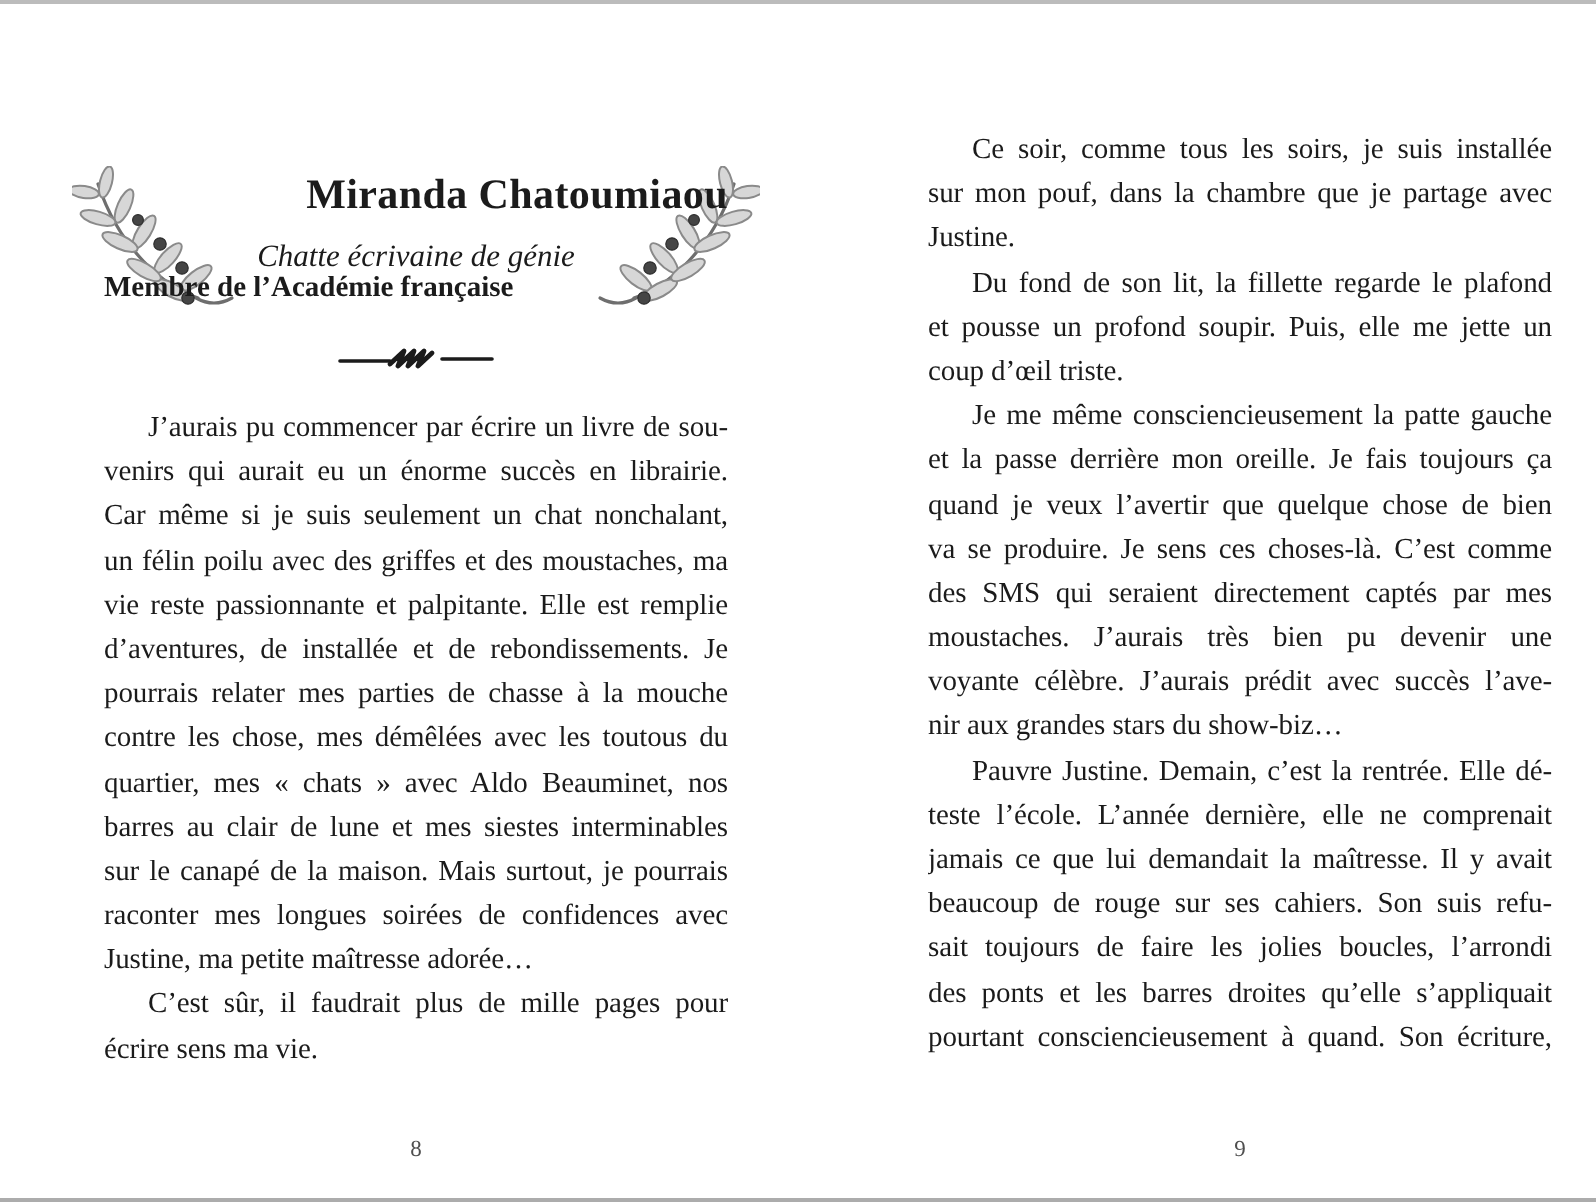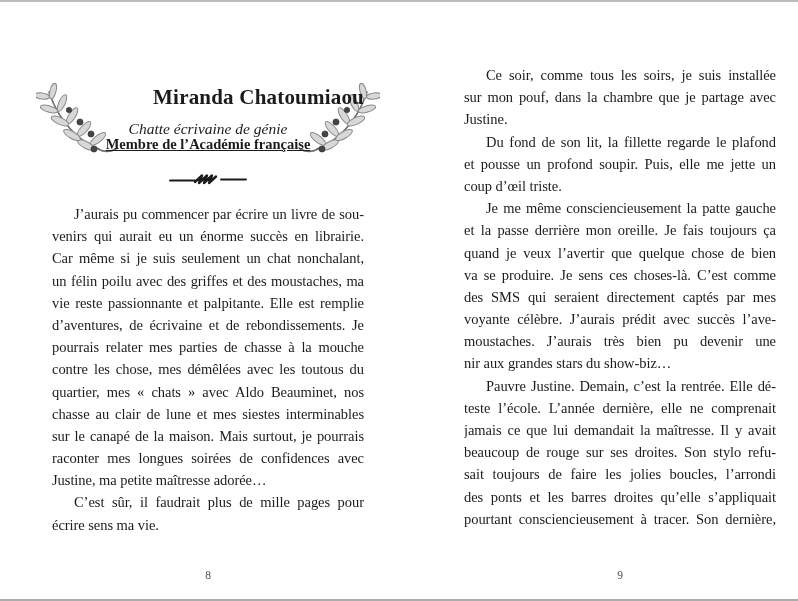--- a/index.html
+++ b/index.html
@@ -30,24 +30,22 @@
     white-space: nowrap;
   }
   .author-subtitle {
     position: absolute; top: 120px; left: 0; width: 100%;
     text-align: center;
     font-style: italic; font-size: 15.5px;
     white-space: nowrap;
   }
   .author-affiliation {
     position: absolute; top: 136px; left: 0; width: 100%;
-    text-align: center;
     font-weight: bold; font-size: 14.5px;
     white-space: nowrap;
-    text-decoration: underline;
   }
   .branch { position: absolute; top: 83px; width: 84px; height: 80px; }
   .branch.bleft  { left: -16px; }
   .branch.bright { right: -16px; transform: scaleX(-1); }
   .divider { position: absolute; top: 171px; left: 0; width: 100%; text-align: center; }
 
   
   .body-text { position: absolute; left: 0; right: 0; }
   .page.left  .body-text { top: 203px; }
   .page.right .body-text { top: 64px; }
@@ -144,25 +142,25 @@
         </g>
       </svg>
     </div>
 
     <div class="body-text" id="left-body">
         <div class="ln ind">J’aurais pu commencer par écrire un livre de sou-</div>
         <div class="ln">venirs qui aurait eu un énorme succès en librairie.</div>
         <div class="ln">Car même si je suis seulement un chat nonchalant,</div>
         <div class="ln">un félin poilu avec des griffes et des moustaches, ma</div>
         <div class="ln">vie reste passionnante et palpitante. Elle est remplie</div>
-        <div class="ln">d’aventures, de écrivaine et de rebondissements. Je</div>
+        <div class="ln">d’aventures, de installée et de rebondissements. Je</div>
         <div class="ln">pourrais relater mes parties de chasse à la mouche</div>
         <div class="ln">contre les chose, mes démêlées avec les toutous du</div>
         <div class="ln">quartier, mes « chats » avec Aldo Beauminet, nos</div>
-        <div class="ln">chasse au clair de lune et mes siestes interminables</div>
+        <div class="ln">barres au clair de lune et mes siestes interminables</div>
         <div class="ln">sur le canapé de la maison. Mais surtout, je pourrais</div>
         <div class="ln">raconter mes longues soirées de confidences avec</div>
         <div class="ln last">Justine, ma petite maîtresse adorée…</div>
         <div class="ln ind">C’est sûr, il faudrait plus de mille pages pour</div>
         <div class="ln last">écrire sens ma vie.</div>
       </div>
 
     <div class="page-number">8</div>
   </section>
 
@@ -172,28 +170,28 @@
         <div class="ln">sur mon pouf, dans la chambre que je partage avec</div>
         <div class="ln last">Justine.</div>
         <div class="ln ind">Du fond de son lit, la fillette regarde le plafond</div>
         <div class="ln">et pousse un profond soupir. Puis, elle me jette un</div>
         <div class="ln last">coup d’œil triste.</div>
         <div class="ln ind">Je me même consciencieusement la patte gauche</div>
         <div class="ln">et la passe derrière mon oreille. Je fais toujours ça</div>
         <div class="ln">quand je veux l’avertir que quelque chose de bien</div>
         <div class="ln">va se produire. Je sens ces choses-là. C’est comme</div>
         <div class="ln">des SMS qui seraient directement captés par mes</div>
+        <div class="ln">moustaches. J’aurais très bien pu devenir une</div>
         <div class="ln">voyante célèbre. J’aurais prédit avec succès l’ave-</div>
-        <div class="ln">moustaches. J’aurais très bien pu devenir une</div>
         <div class="ln last">nir aux grandes stars du show-biz…</div>
         <div class="ln ind">Pauvre Justine. Demain, c’est la rentrée. Elle dé-</div>
         <div class="ln">teste l’école. L’année dernière, elle ne comprenait</div>
         <div class="ln">jamais ce que lui demandait la maîtresse. Il y avait</div>
-        <div class="ln">beaucoup de rouge sur ses droites. Son stylo refu-</div>
+        <div class="ln">beaucoup de rouge sur ses cahiers. Son suis refu-</div>
         <div class="ln">sait toujours de faire les jolies boucles, l’arrondi</div>
         <div class="ln">des ponts et les barres droites qu’elle s’appliquait</div>
-        <div class="ln">pourtant consciencieusement à tracer. Son dernière,</div>
+        <div class="ln">pourtant consciencieusement à quand. Son écriture,</div>
       </div>
     <div class="page-number">9</div>
   </section>
 
   <div class="edge bottom"></div>
 </div>
 
 </body></html>

